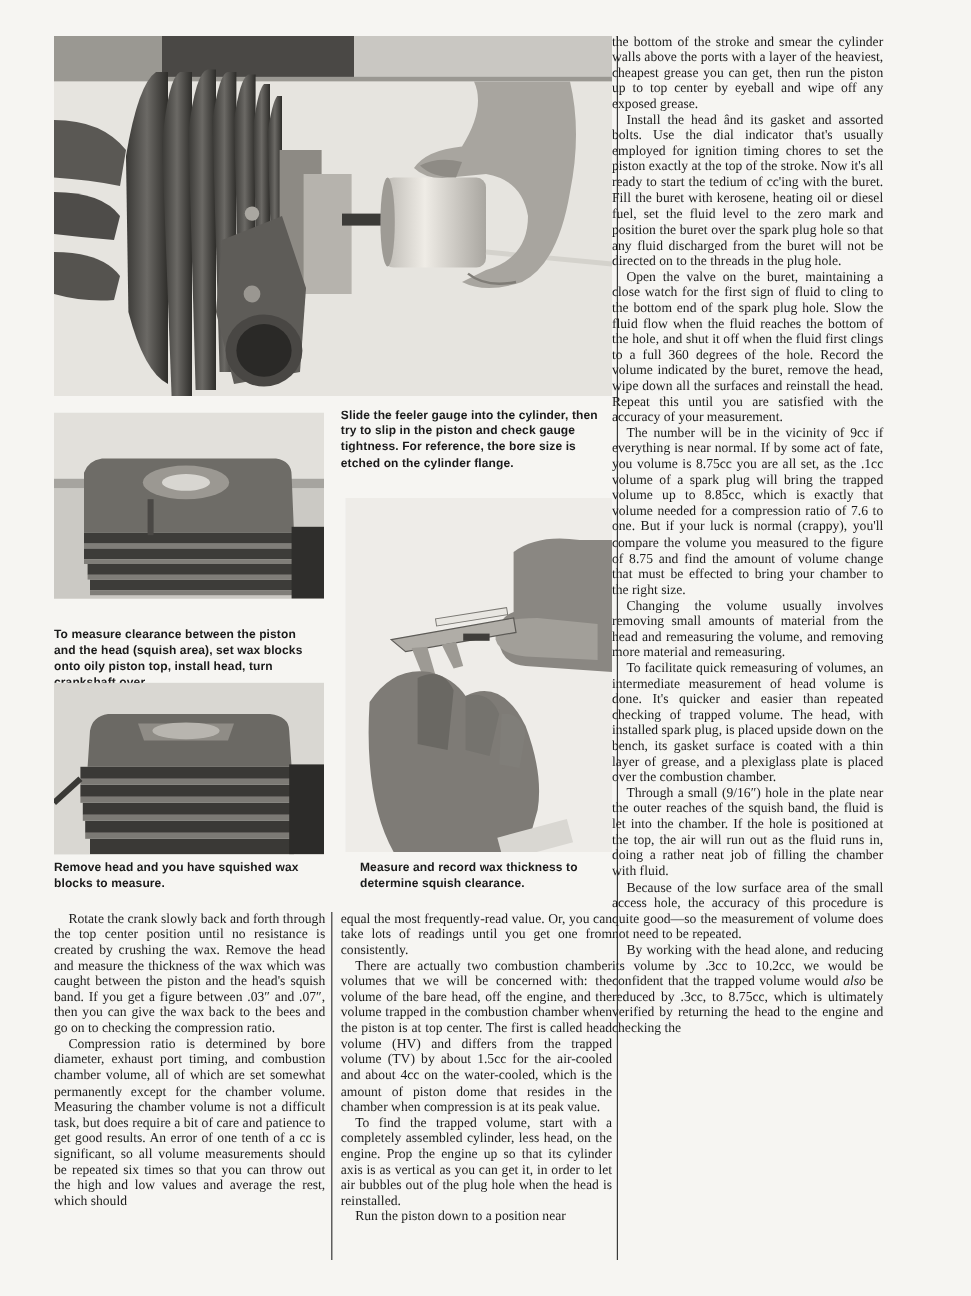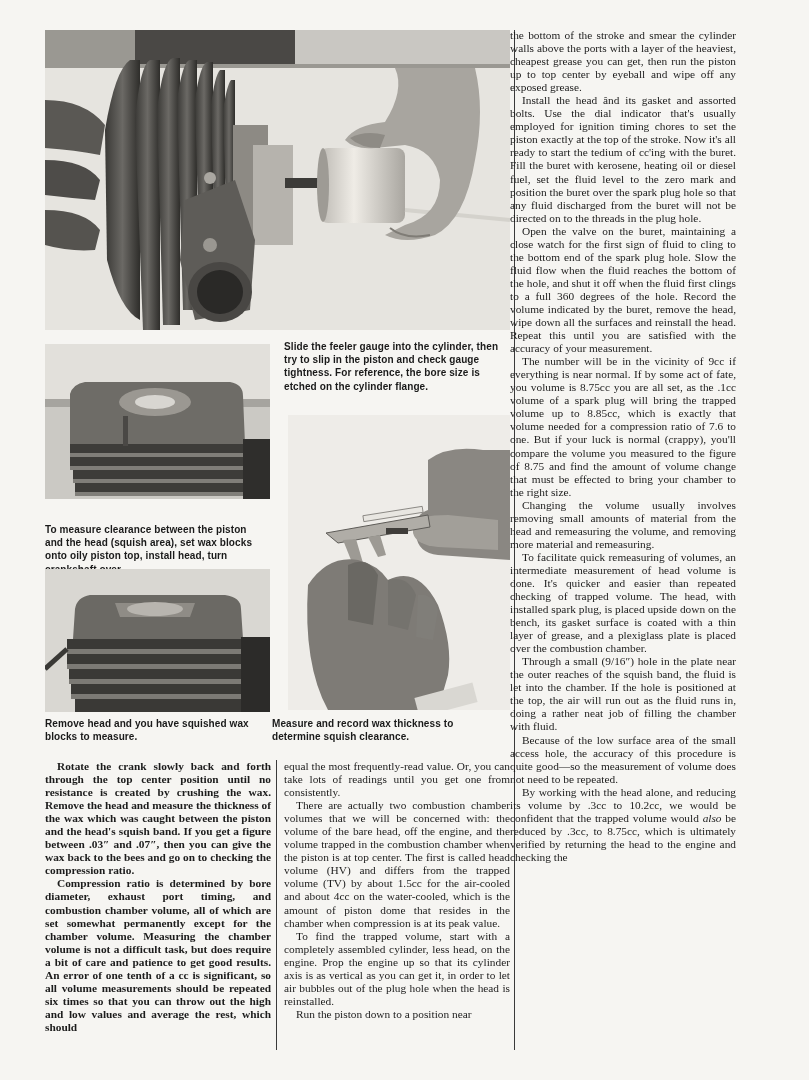--- a/index.html
+++ b/index.html
@@ -151,26 +151,26 @@
     <path d="M80 122 L90 142 L98 140 L92 120Z" fill="#9d9a94"></path>
     <rect x="98" y="113" width="22" height="6" fill="#3f3d3a"></rect>
 
     <path d="M20 170 Q40 140 70 145 Q90 150 100 165 Q130 150 150 190 Q165 230 160 260 L150 295 L40 295 Q15 250 20 170Z" fill="#7e7b76"></path>
     <path d="M60 150 Q80 140 90 160 L85 210 L60 205Z" fill="#6a6863"></path>
     <path d="M100 165 Q120 160 128 180 L120 215 L100 210Z" fill="#75736e"></path>
     <path d="M130 180 Q145 178 150 195 L145 225 L128 222Z" fill="#807e79"></path>
     <rect x="128" y="275" width="60" height="20" fill="#d9d7d2" transform="rotate(-15 158 285)"></rect>
   </svg>
 </div>
-<div class="caption" style="left:272px;top:717px;width:222px;">Measure and record wax thickness to determine squish clearance.</div>
+<div class="caption" style="left:300px;top:717px;width:222px;">Measure and record wax thickness to determine squish clearance.</div>
 
 <div class="vrule" style="left:276px;top:760px;height:290px;"></div>
 <div class="vrule" style="left:514px;top:30px;height:1020px;"></div>
 
-<div class="col" style="left:45px;top:760px;width:226px;font-weight:bold;">
+<div class="col" style="left:45px;top:760px;width:226px;">
   <p>Rotate the crank slowly back and forth through the top center position until no resistance is created by crushing the wax. Remove the head and measure the thick­ness of the wax which was caught be­tween the piston and the head's squish band. If you get a figure between .03″ and .07″, then you can give the wax back to the bees and go on to checking the compression ratio.</p>
   <p>Compression ratio is determined by bore diameter, exhaust port timing, and combustion chamber volume, all of which are set somewhat permanently except for the chamber volume. Measuring the cham­ber volume is not a difficult task, but does require a bit of care and patience to get good results. An error of one tenth of a cc is significant, so all volume measure­ments should be repeated six times so that you can throw out the high and low values and average the rest, which should</p>
 </div>
 
 <div class="col" style="left:284px;top:760px;width:226px;">
   <p class="noindent">equal the most frequently-read value. Or, you can take lots of readings until you get one from consistently.</p>
   <p>There are actually two combustion chamber volumes that we will be con­cerned with: the volume of the bare head, off the engine, and the volume trapped in the combustion chamber when the piston is at top center. The first is called head volume (HV) and differs from the trapped volume (TV) by about 1.5cc for the air-cooled and about 4cc on the water-cooled, which is the amount of piston dome that resides in the chamber when compression is at its peak value.</p>
   <p>To find the trapped volume, start with a completely assembled cylinder, less head, on the engine. Prop the engine up so that its cylinder axis is as vertical as you can get it, in order to let air bubbles out of the plug hole when the head is reinstalled.</p>
   <p>Run the piston down to a position near</p>
 </div>

